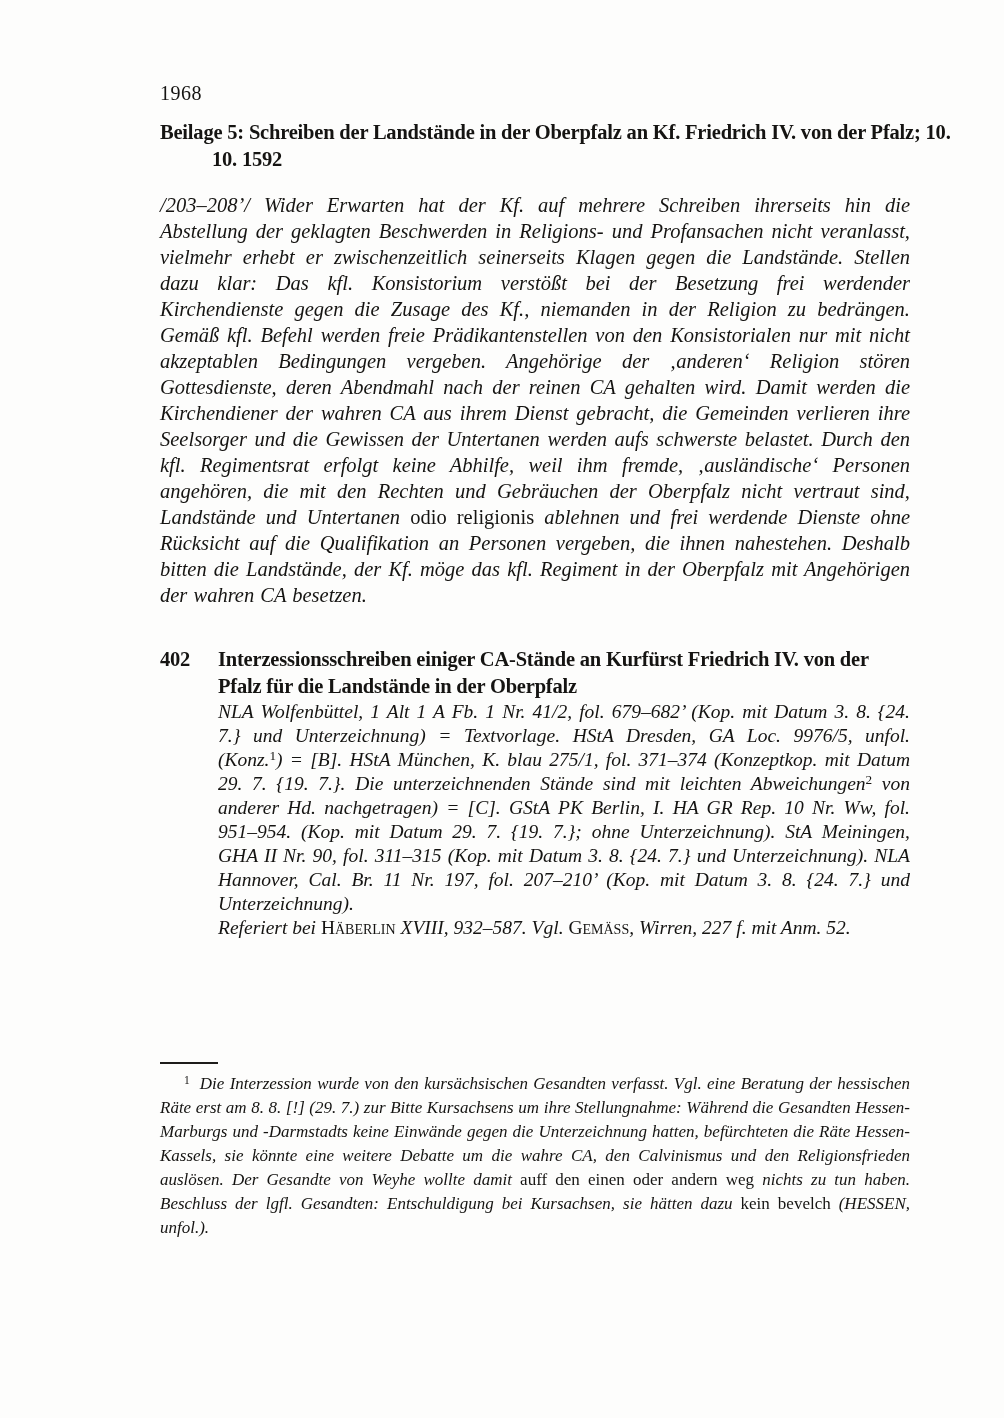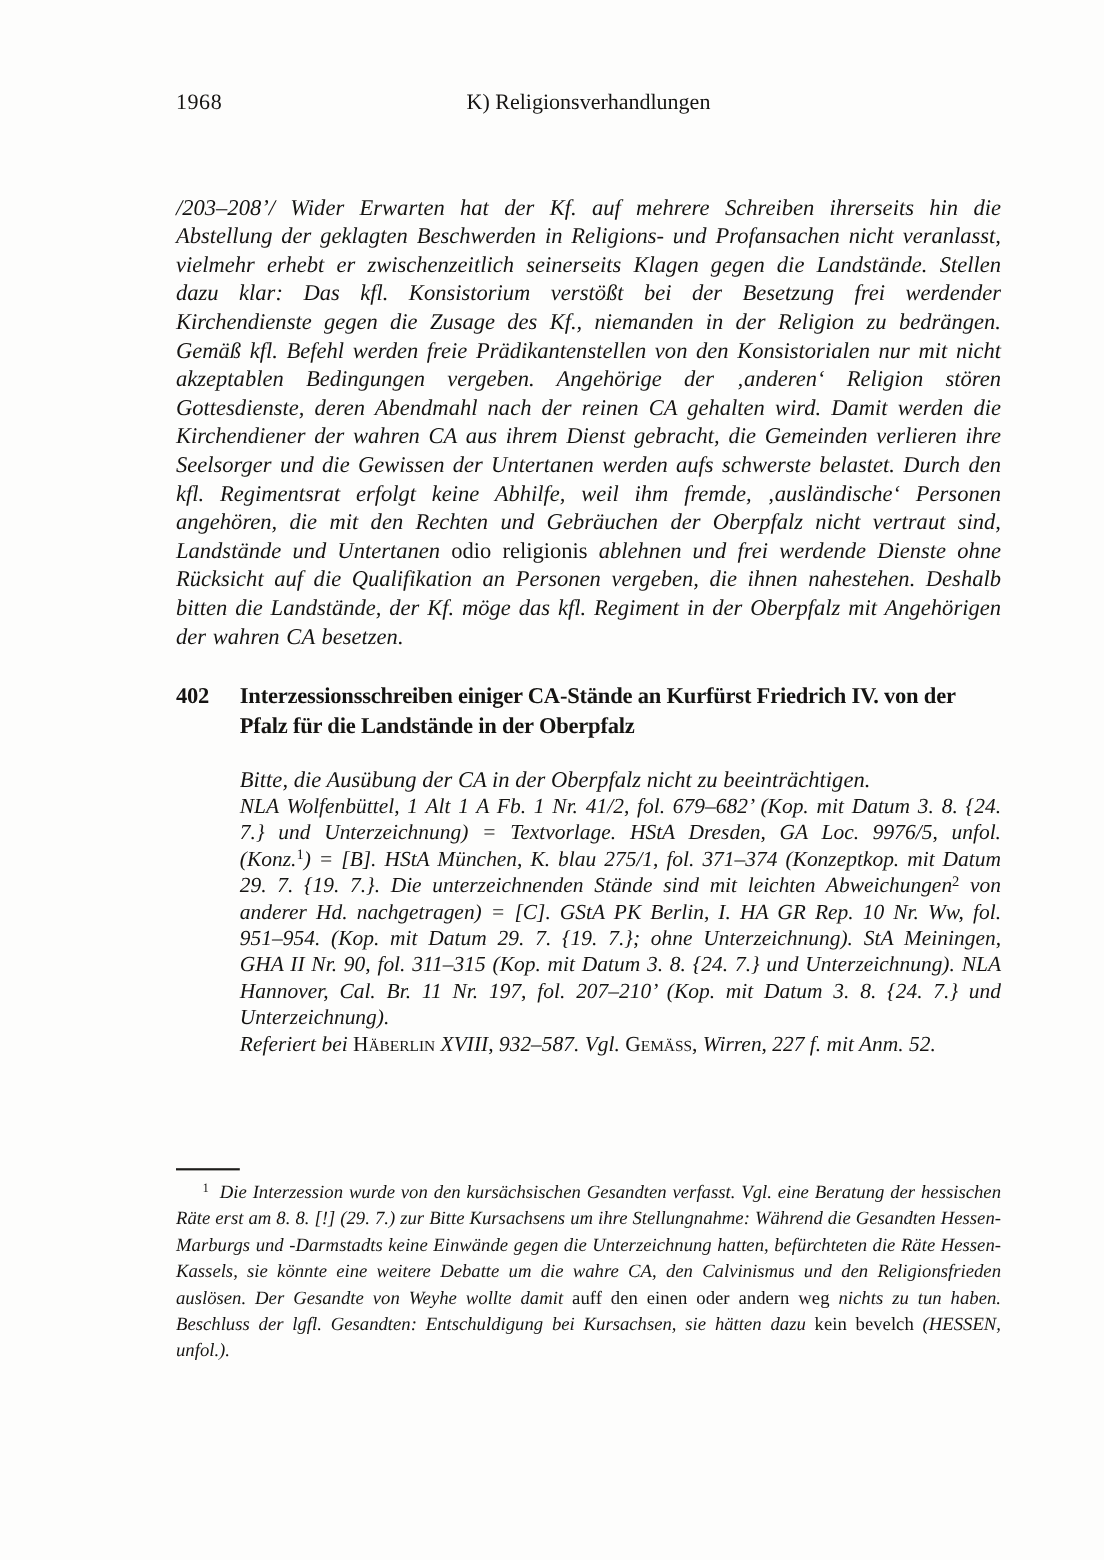--- a/index.html
+++ b/index.html
@@ -26,33 +26,33 @@
     font-size: 20.5px;
     line-height: 27px;
     font-weight: bold;
     letter-spacing: -0.2px;
     padding-left: 52px;
     text-indent: -52px;
   }
 
   
   .summary {
-    top: 176px;
+    top: 192px;
     margin: 0;
     font-size: 20.5px;
     line-height: 26px;
     text-align: justify;
     word-spacing: 1px;
   }
   .it { font-style: italic; }
   .up { font-style: normal; }
   .sc { font-style: normal; font-variant: small-caps; text-align: right; }
 
   
-  .entry { top: 620px; }
+  .entry { top: 646px; }
   .entry-head {
     display: grid;
     grid-template-columns: 58px 1fr;
     font-weight: bold;
     font-size: 20.5px;
     line-height: 27px;
     letter-spacing: -0.2px;
   }
   .entry-num { text-indent: 0; }
   .entry-title { margin: 0; font-size: inherit; font-weight: inherit; }
@@ -87,33 +87,32 @@
   .fn sup { margin-right: 10px; }
   .fn + .fn { text-align: left; }
 </style>
 </head>
 <body>
 
 <div class="page">
 
   <header class="col pagehead">
     <span class="pagenum">1968</span>
-    <span class="runhead">K) Religionsverhandlungen</span>
   </header>
 
+  <h1 class="col beilage-title">Beilage 5: Schreiben der Landstände in der Oberpfalz an Kf. Friedrich IV. von der Pfalz; 10. 10. 1592</h1>
 
   <p class="col summary"><span class="it">/203–208’/ Wider Erwarten hat der Kf. auf mehrere Schreiben ihrerseits hin die Abstellung der geklagten Beschwerden in Religions- und Profansachen nicht veranlasst, vielmehr erhebt er zwischenzeitlich seinerseits Klagen gegen die Landstände. Stellen dazu klar: Das kfl. Konsistorium verstößt bei der Besetzung frei werdender Kirchendienste gegen die Zusage des Kf., niemanden in der Religion zu bedrängen. Gemäß kfl. Befehl werden freie Prädikantenstellen von den Konsistorialen nur mit nicht akzeptablen Bedingungen vergeben. Angehörige der ‚anderen‘ Religion stören Gottesdienste, deren Abendmahl nach der reinen CA gehalten wird. Damit werden die Kirchendiener der wahren CA aus ihrem Dienst gebracht, die Gemeinden verlieren ihre Seelsorger und die Gewissen der Untertanen werden aufs schwerste belastet. Durch den kfl. Regimentsrat erfolgt keine Abhilfe, weil ihm fremde, ‚ausländische‘ Personen angehören, die mit den Rechten und Gebräuchen der Oberpfalz nicht vertraut sind, Landstände und Untertanen </span><span class="up">odio religionis</span><span class="it"> ablehnen und frei werdende Dienste ohne Rücksicht auf die Qualifikation an Personen vergeben, die ihnen nahestehen. Deshalb bitten die Landstände, der Kf. möge das kfl. Regiment in der Oberpfalz mit Angehörigen der wahren CA besetzen.</span></p>
 
   <section class="col entry">
     <div class="entry-head">
       <span class="entry-num">402</span>
       <h2 class="entry-title">Interzessionsschreiben einiger CA-Stände an Kurfürst Friedrich IV. von der Pfalz für die Landstände in der Oberpfalz</h2>
     </div>
     <div class="entry-body">
-      <p class="regest it">Bitte, die Ausübung der CA in der Oberpfalz nicht zu beeinträchtigen.</p>
       <p class="sources it"><span>NLA Wolfenbüttel, 1 Alt 1 A Fb. 1 Nr. 41/2, fol. 679–682’ (Kop. mit Datum 3. 8. {24. 7.} und Unterzeichnung) = Textvorlage. HStA Dresden, GA Loc. 9976/5, unfol. (Konz.</span><sup>1</sup><span>) = [B]. HStA München, K. blau 275/1, fol. 371–374 (Konzeptkop. mit Datum 29. 7. {19. 7.}. Die unterzeichnenden Stände sind mit leichten Abweichungen</span><sup>2</sup><span> von anderer Hd. nachgetragen) = [C]. GStA PK Berlin, I. HA GR Rep. 10 Nr. Ww, fol. 951–954. (Kop. mit Datum 29. 7. {19. 7.}; ohne Unterzeichnung). StA Meiningen, GHA II Nr. 90, fol. 311–315 (Kop. mit Datum 3. 8. {24. 7.} und Unterzeichnung). NLA Hannover, Cal. Br. 11 Nr. 197, fol. 207–210’ (Kop. mit Datum 3. 8. {24. 7.} und Unterzeichnung).</span></p>
       <p class="literature it"><span>Referiert bei </span><span class="sc">Häberlin</span><span> XVIII, 932–587. Vgl. </span><span class="sc">Gemäß</span><span>, Wirren, 227 f. mit Anm. 52.</span></p>
     </div>
   </section>
 
   <footer class="col footnotes">
     <div class="fnrule"></div>
     <p class="fn"><sup>1</sup><span class="it">Die Interzession wurde von den kursächsischen Gesandten verfasst. Vgl. eine Beratung der hessischen Räte erst am 8. 8. [!] (29. 7.) zur Bitte Kursachsens um ihre Stellungnahme: Während die Gesandten Hessen-Marburgs und -Darmstadts keine Einwände gegen die Unterzeichnung hatten, befürchteten die Räte Hessen-Kassels, sie könnte eine weitere Debatte um die wahre CA, den Calvinismus und den Religionsfrieden auslösen. Der Gesandte von Weyhe wollte damit </span><span class="up">auff den einen oder andern weg </span><span class="it">nichts zu tun haben. Beschluss der lgfl. Gesandten: Entschuldigung bei Kursachsen, sie hätten dazu </span><span class="up">kein bevelch </span><span class="it">(HESSEN, unfol.).</span></p>
   </footer>
 

